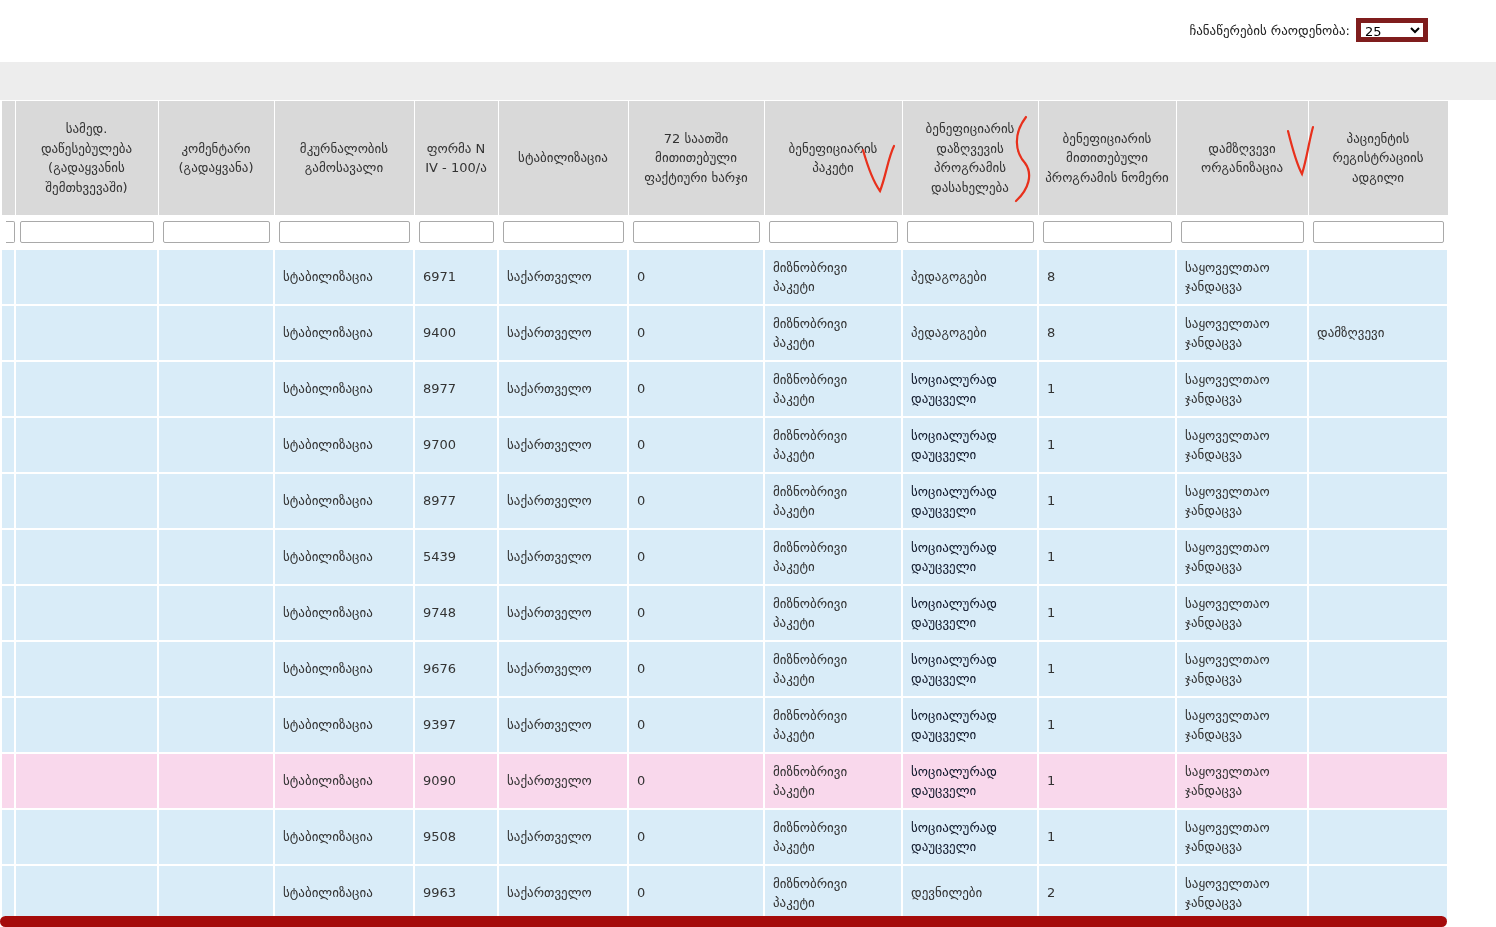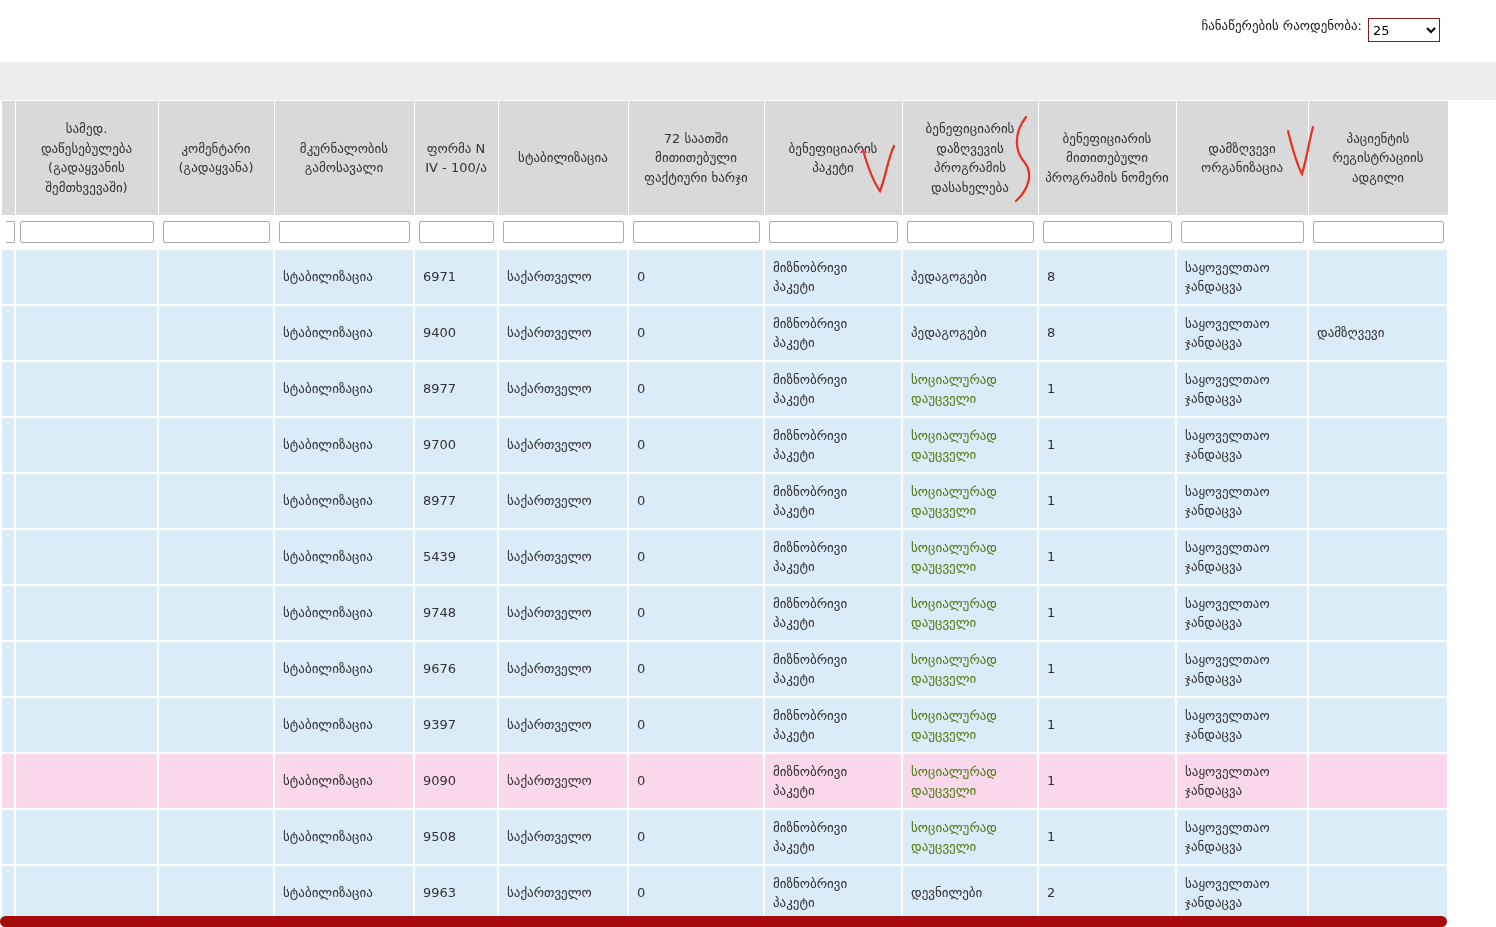--- a/index.html
+++ b/index.html
@@ -8,33 +8,34 @@
     position: relative;
     overflow: hidden;
     background: #ffffff;
     font-family: "DejaVu Sans", sans-serif;
     color: #333;
   }
   
   .topbar { height: 62px; position: relative; background: #fff; }
   .records-control {
     position: absolute;
-    right: 56px;
+    right: 68px;
     top: 18px;
     display: flex;
+    align-items: center;
     gap: 6px;
     font-size: 13px;
     color: #222;
   }
   .records-select {
     width: 72px;
     height: 24px;
     font-size: 13px;
     font-family: "DejaVu Sans", sans-serif;
-    border: 1px solid #7f1d1d;
+    border: 5px solid #7f1d1d;
     background: #fff;
   }
   
   .band { height: 38px; background: #ededed; }
   
   .grid {
     border-collapse: collapse;
     table-layout: fixed;
     width: 1447px;
   }
@@ -72,21 +73,21 @@
     border: 2px solid #ffffff;
     padding: 6px 8px;
     vertical-align: middle;
     height: 56px;
     font-size: 13px;
     color: #333;
     line-height: 1.5;
     word-wrap: break-word;
   }
   tr.highlight td { background: #f9d8ec; }
-  a.link { color: #4d7c0f; text-decoration: none; cursor: pointer; }
+  a.link { color: #0f172a; text-decoration: none; cursor: pointer; }
   
   .red-bar {
     position: absolute;
     left: 0;
     top: 916px;
     width: 1447px;
     height: 11px;
     background: #a50b0b;
     border-radius: 6px;
   }

